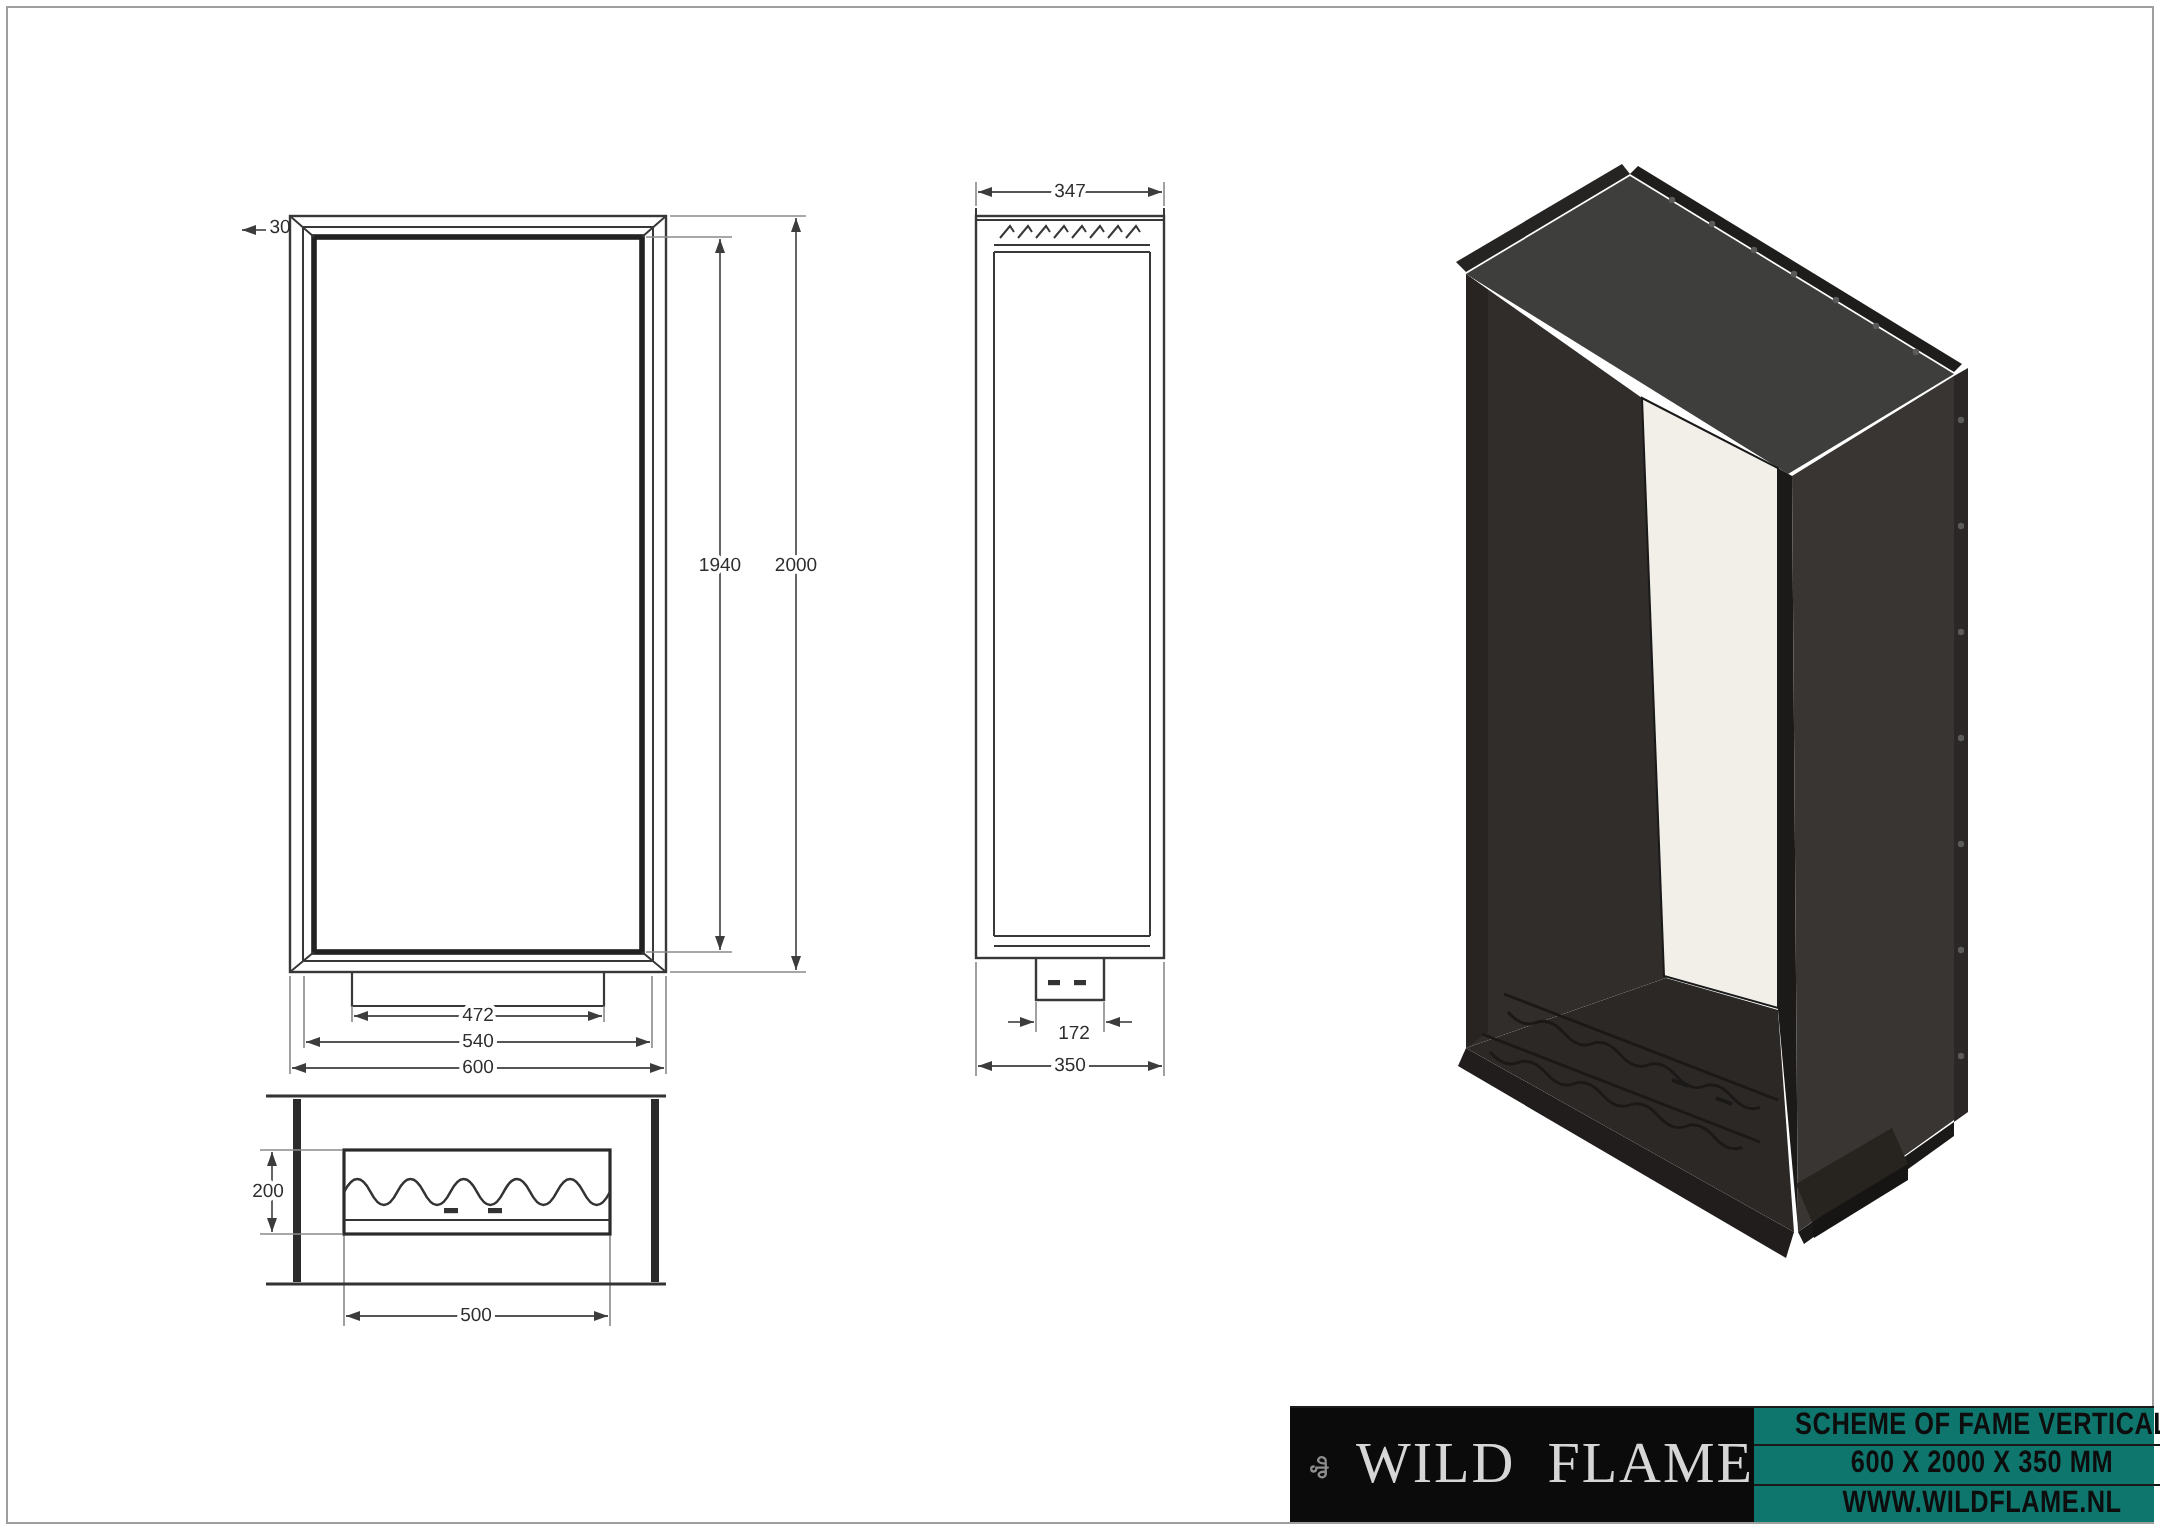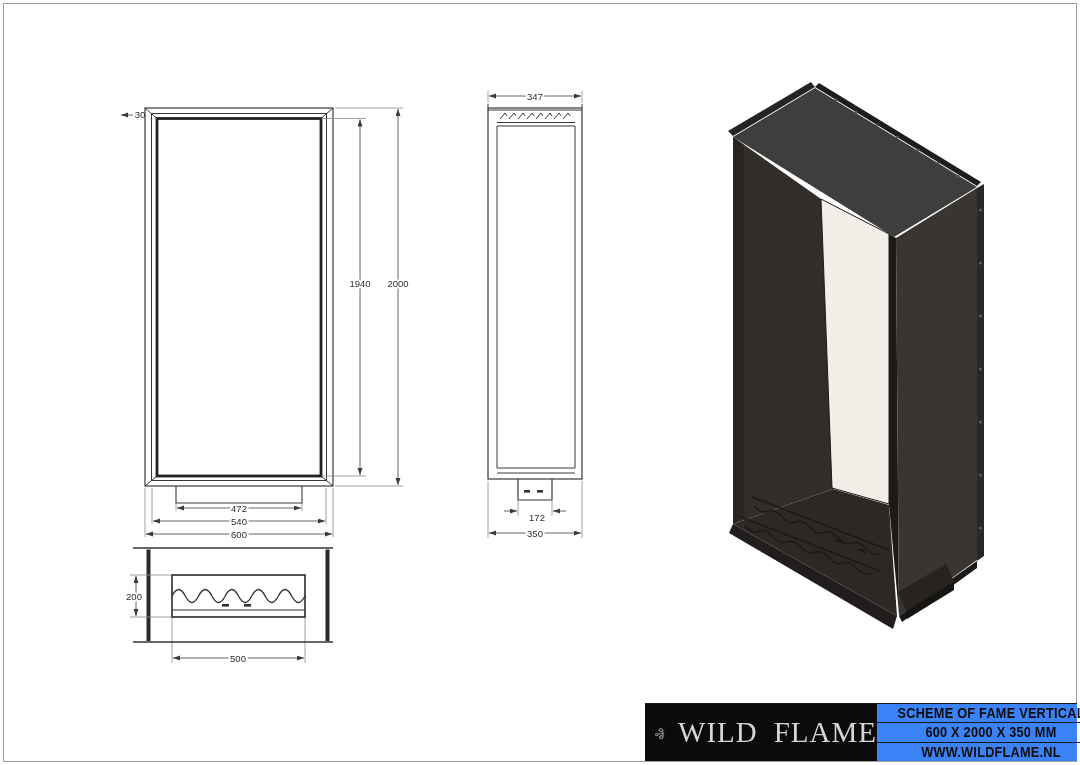--- a/index.html
+++ b/index.html
@@ -2,21 +2,21 @@
 <html><head>
 <meta charset="utf-8">
 <style>
   html,body{margin:0;padding:0;width:1080px;height:765px;background:#fff;overflow:hidden;}
   .page{position:absolute;inset:3px;border:1.5px solid #9e9e9e;background:#fff;}
   .drawing{position:absolute;left:0;top:0;width:1080px;height:765px;}
   .dim{font:9.5px "Liberation Sans",sans-serif;fill:#2e2e2e;text-anchor:middle;
        paint-order:stroke;stroke:#ffffff;stroke-width:4px;stroke-linejoin:round;}
   .dim-noha{font:9.5px "Liberation Sans",sans-serif;fill:#2e2e2e;text-anchor:middle;}
   .titleblock{position:absolute;left:645px;top:703px;width:432px;height:58px;
-       border-top:1.5px solid #1a1a1a;display:flex;box-sizing:border-box;background:#3b82f6;}
+       border-top:1.5px solid #1a1a1a;display:flex;box-sizing:border-box;background:#0f766e;}
   .tb-left{width:232px;height:100%;background:#0b0b0b;display:flex;align-items:center;
        padding-left:9px;box-sizing:border-box;}
   .brand{font-family:"Liberation Serif",serif;color:#d6d6d6;font-size:29px;
        letter-spacing:1px;white-space:nowrap;margin-left:12px;}
   .brand .w2{margin-left:16px;}
   .tb-right{flex:1;display:flex;flex-direction:column;}
   .tb-row{flex:1;display:flex;align-items:center;justify-content:center;
        border-bottom:1.4px solid #1a1a1a;overflow:hidden;}
   .tb-row:last-child{border-bottom:none;}
   .tb-row span{font-family:"Liberation Sans",sans-serif;font-weight:bold;font-size:15.5px;

